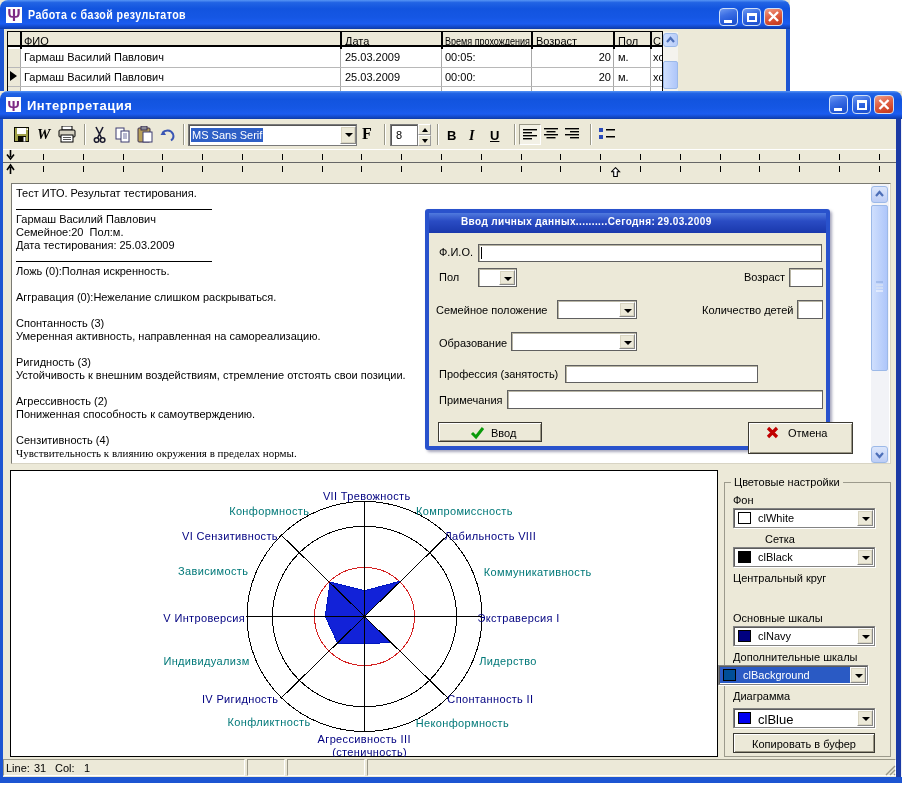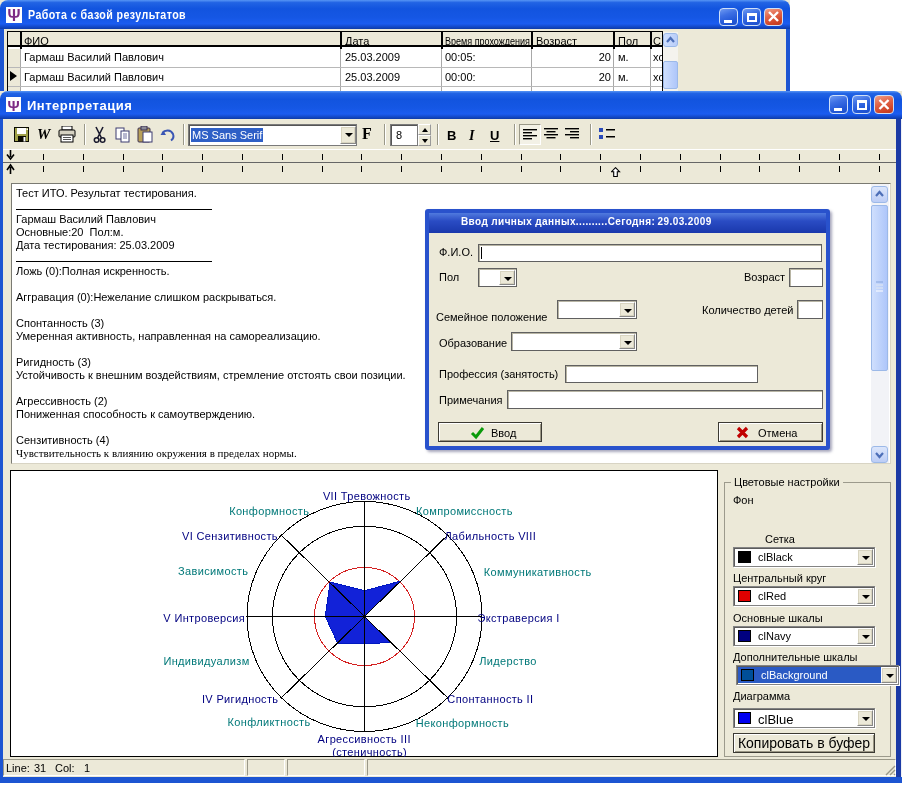--- a/index.html
+++ b/index.html
@@ -212,21 +212,21 @@
  <path d="M5.5 0 L5.5 7 M2 4.5 L5.5 9 L9 4.5" stroke="#000" stroke-width="1.6" fill="none"></path>
  <path d="M5.5 24 L5.5 17 M2 20 L5.5 15 L9 20" stroke="#000" stroke-width="1.6" fill="none"></path>
 </svg>
 <svg class="abs" style="left:611px;top:167px" width="10" height="11">
  <path d="M4.5 0.7 L8.5 4.7 L6.3 4.7 L6.3 9.5 L2.7 9.5 L2.7 4.7 L0.5 4.7 Z" fill="#fff" stroke="#000" stroke-width="1.1"></path>
 </svg>
 
 <div class="abs" style="left:11px;top:183px;width:880px;height:281px;background:#fff;border:1px solid #7a7a72;border-bottom-color:#d8d4c4;border-right-color:#d8d4c4;"></div>
 <div class="abs t11" style="left:16px;top:187px;">Тест ИТО. Результат тестирования.</div>
     <div class="abs t11" style="left:16px;top:213px;">Гармаш Василий Павлович</div>
-    <div class="abs t11" style="left:16px;top:226px;">Основные:20  Пол:м.</div>
+    <div class="abs t11" style="left:16px;top:226px;">Семейное:20  Пол:м.</div>
     <div class="abs t11" style="left:16px;top:239px;">Дата тестирования: 25.03.2009</div>
     <div class="abs t11" style="left:16px;top:265px;">Ложь (0):Полная искренность.</div>
     <div class="abs t11" style="left:16px;top:291px;">Аггравация (0):Нежелание слишком раскрываться.</div>
     <div class="abs t11" style="left:16px;top:317px;">Спонтанность (3)</div>
     <div class="abs t11" style="left:16px;top:330px;">Умеренная активность, направленная на самореализацию.</div>
     <div class="abs t11" style="left:16px;top:356px;">Ригидность (3)</div>
     <div class="abs t11" style="left:16px;top:369px;">Устойчивость к внешним воздействиям, стремление отстоять свои позиции.</div>
     <div class="abs t11" style="left:16px;top:395px;">Агрессивность (2)</div>
     <div class="abs t11" style="left:16px;top:408px;">Пониженная способность к самоутверждению.</div>
     <div class="abs t11" style="left:16px;top:434px;">Сензитивность (4)</div>
@@ -260,39 +260,39 @@
 <div class="abs" style="left:429px;top:213px;width:397px;height:20px;background:linear-gradient(180deg,#507ade 0%,#2a4cc4 40%,#1a38ac 100%);"></div>
 <div class="abs" style="left:434px;top:216px;font-size:10px;font-weight:bold;color:#fff;letter-spacing:0.4px;margin-left:27px;">Ввод личных данных..........Сегодня: 29.03.2009</div>
 <div class="abs t11" style="left:439px;top:246px;">Ф.И.О.</div>
 <div class="inp" style="left:478px;top:244px;width:344px;height:18px;"></div>
 <div class="abs" style="left:481px;top:247px;width:1px;height:12px;background:#000;"></div>
 <div class="abs t11" style="left:439px;top:271px;">Пол</div>
 <div class="inp" style="left:478px;top:268px;width:39px;height:19px;"></div>
 <div class="abs ddbtn" style="left:499px;top:270px;width:16px;height:15px;right:auto;bottom:auto;"></div>
 <div class="abs t11" style="left:744px;top:271px;">Возраст</div>
 <div class="inp" style="left:789px;top:268px;width:34px;height:19px;"></div>
-<div class="abs t11" style="left:436px;top:304px;margin-top:7px;">Семейное положение</div>
+<div class="abs t11" style="left:436px;top:304px;">Семейное положение</div>
 <div class="inp" style="left:557px;top:300px;width:80px;height:19px;"></div>
 <div class="abs ddbtn" style="left:619px;top:302px;width:16px;height:15px;right:auto;bottom:auto;"></div>
 <div class="abs t11" style="left:702px;top:304px;">Количество детей</div>
 <div class="inp" style="left:797px;top:300px;width:26px;height:19px;"></div>
 <div class="abs t11" style="left:439px;top:337px;">Образование</div>
 <div class="inp" style="left:511px;top:332px;width:126px;height:19px;"></div>
 <div class="abs ddbtn" style="left:619px;top:334px;width:16px;height:15px;right:auto;bottom:auto;"></div>
 <div class="abs t11" style="left:439px;top:368px;">Профессия (занятость)</div>
 <div class="inp" style="left:565px;top:365px;width:193px;height:18px;"></div>
 <div class="abs t11" style="left:439px;top:394px;">Примечания</div>
 <div class="inp" style="left:507px;top:390px;width:316px;height:19px;"></div>
 <div class="abs btn3d" style="left:438px;top:422px;width:104px;height:20px;">
   <svg width="16" height="14" style="position:absolute;left:31px;top:3px">
         <path d="M2 7 L6 11 L13 2" stroke="#0b9a0b" stroke-width="3" fill="none"></path>
       </svg>
   <span class="abs t11" style="left:52px;top:4px;">Ввод</span>
     </div>
-<div class="abs btn3d" style="left:718px;top:422px;width:105px;height:20px;">
+<div class="abs btn3d" style="left:748px;top:422px;width:105px;height:32px;">
   <svg width="14" height="14" style="position:absolute;left:17px;top:3px">
         <path d="M2 2 L11 11 M11 2 L2 11" stroke="#c00000" stroke-width="3.2" fill="none"></path>
       </svg>
   <span class="abs t11" style="left:39px;top:4px;">Отмена</span>
     </div>
 
 <div class="abs" style="left:10px;top:470px;width:708px;height:287px;background:#fff;border:1px solid #000;"></div>
 <svg class="abs" style="left:10px;top:470px" width="708" height="287" shape-rendering="crispEdges">
  <ellipse cx="354.5" cy="146.5" rx="50" ry="49" fill="none" stroke="#d42020" stroke-width="1"></ellipse>
  <polygon points="354.5,120.7 389.6,111.4 354.5,146.5 380.5,172.5 354.5,173.8 327.7,173.3 315.3,146.5 320.1,112.1" fill="#1222d8" stroke="#0018c0" stroke-width="1"></polygon>
@@ -321,53 +321,53 @@
       <text x="527.7" y="106" text-anchor="middle" font-size="11" letter-spacing="0.35" fill="#007878" font-family="Liberation Sans, sans-serif">Коммуникативность</text>
       <text x="196.5" y="195" text-anchor="middle" font-size="11" letter-spacing="0.35" fill="#007878" font-family="Liberation Sans, sans-serif">Индивидуализм</text>
       <text x="498" y="195" text-anchor="middle" font-size="11" letter-spacing="0.35" fill="#007878" font-family="Liberation Sans, sans-serif">Лидерство</text>
       <text x="259" y="256" text-anchor="middle" font-size="11" letter-spacing="0.35" fill="#007878" font-family="Liberation Sans, sans-serif">Конфликтность</text>
       <text x="452.4" y="257" text-anchor="middle" font-size="11" letter-spacing="0.35" fill="#007878" font-family="Liberation Sans, sans-serif">Неконформность</text>
 </svg>
 
 <div class="abs" style="left:724px;top:482px;width:167px;height:275px;border:1px solid #9c9a8c;"></div>
 <div class="abs" style="left:731px;top:476px;background:#ece9d8;padding:0 3px;font-size:11px;">Цветовые настройки</div>
 <div class="abs clab" style="left:733px;top:494px;">Фон</div>
+<div class="combo" style="left:733px;top:508px;width:142px;height:20px;">
+<div class="swatch" style="background:#fff;"></div>
+<div class="abs" style="left:24px;top:3px;font-size:11px;color:#000;">clWhite</div>
+<div class="ddbtn"></div>
+    </div>
 <div class="abs clab" style="left:733px;top:533px;margin-left:32px;">Сетка</div>
 <div class="combo" style="left:733px;top:547px;width:142px;height:20px;">
 <div class="swatch" style="background:#000;"></div>
 <div class="abs" style="left:24px;top:3px;font-size:11px;color:#000;">clBlack</div>
 <div class="ddbtn"></div>
     </div>
 <div class="abs clab" style="left:733px;top:572px;">Центральный круг</div>
-<div class="combo" style="left:733px;top:586px;width:142px;height:20px;">
-<div class="swatch" style="background:#e00000;"></div>
-<div class="abs" style="left:24px;top:3px;font-size:11px;color:#000;">clRed</div>
-<div class="ddbtn"></div>
-    </div>
 <div class="abs clab" style="left:733px;top:612px;text-align:center;">Основные шкалы</div>
 <div class="combo" style="left:733px;top:626px;width:142px;height:20px;">
 <div class="swatch" style="background:#000080;"></div>
 <div class="abs" style="left:24px;top:3px;font-size:11px;color:#000;">clNavy</div>
 <div class="ddbtn"></div>
     </div>
 <div class="abs clab" style="left:733px;top:651px;">Дополнительные шкалы</div>
-<div class="combo" style="left:736px;top:665px;width:163px;height:20px;">
+<div class="combo" style="left:718px;top:665px;width:150px;height:20px;">
       <div class="abs" style="left:1px;top:1px;right:1px;bottom:1px;background:#2a5ac4;"></div>
 <div class="swatch" style="background:#004e98;"></div>
 <div class="abs" style="left:24px;top:3px;font-size:11px;color:#fff;">clBackground</div>
 <div class="ddbtn"></div>
     </div>
 <div class="abs clab" style="left:733px;top:690px;">Диаграмма</div>
 <div class="combo" style="left:733px;top:708px;width:142px;height:20px;">
 <div class="swatch" style="background:#0000f0;"></div>
 <div class="abs" style="left:24px;top:3px;font-size:13px;color:#000;">clBlue</div>
 <div class="ddbtn"></div>
     </div>
 <div class="abs btn3d" style="left:733px;top:733px;width:142px;height:20px;text-align:center;">
- <span style="font-size:14px;line-height:19px;">Копировать в буфер</span></div>
+ <span style="font-size:11px;line-height:19px;">Копировать в буфер</span></div>
 
 <div class="abs" style="left:3px;top:757px;width:893px;height:20px;background:#ece9d8;"></div>
 <div class="abs" style="left:3px;top:759px;width:242px;height:17px;border:1px solid #9a9888;border-bottom-color:#fff;border-right-color:#fff;"></div>
     <div class="abs" style="left:247px;top:759px;width:38px;height:17px;border:1px solid #9a9888;border-bottom-color:#fff;border-right-color:#fff;"></div>
     <div class="abs" style="left:287px;top:759px;width:78px;height:17px;border:1px solid #9a9888;border-bottom-color:#fff;border-right-color:#fff;"></div>
     <div class="abs" style="left:367px;top:759px;width:529px;height:17px;border:1px solid #9a9888;border-bottom-color:#fff;border-right-color:#fff;"></div>
 <div class="abs t11" style="left:6px;top:762px;">Line:</div>
     <div class="abs t11" style="left:34px;top:762px;">31</div>
     <div class="abs t11" style="left:55px;top:762px;">Col:</div>
     <div class="abs t11" style="left:84px;top:762px;">1</div>

